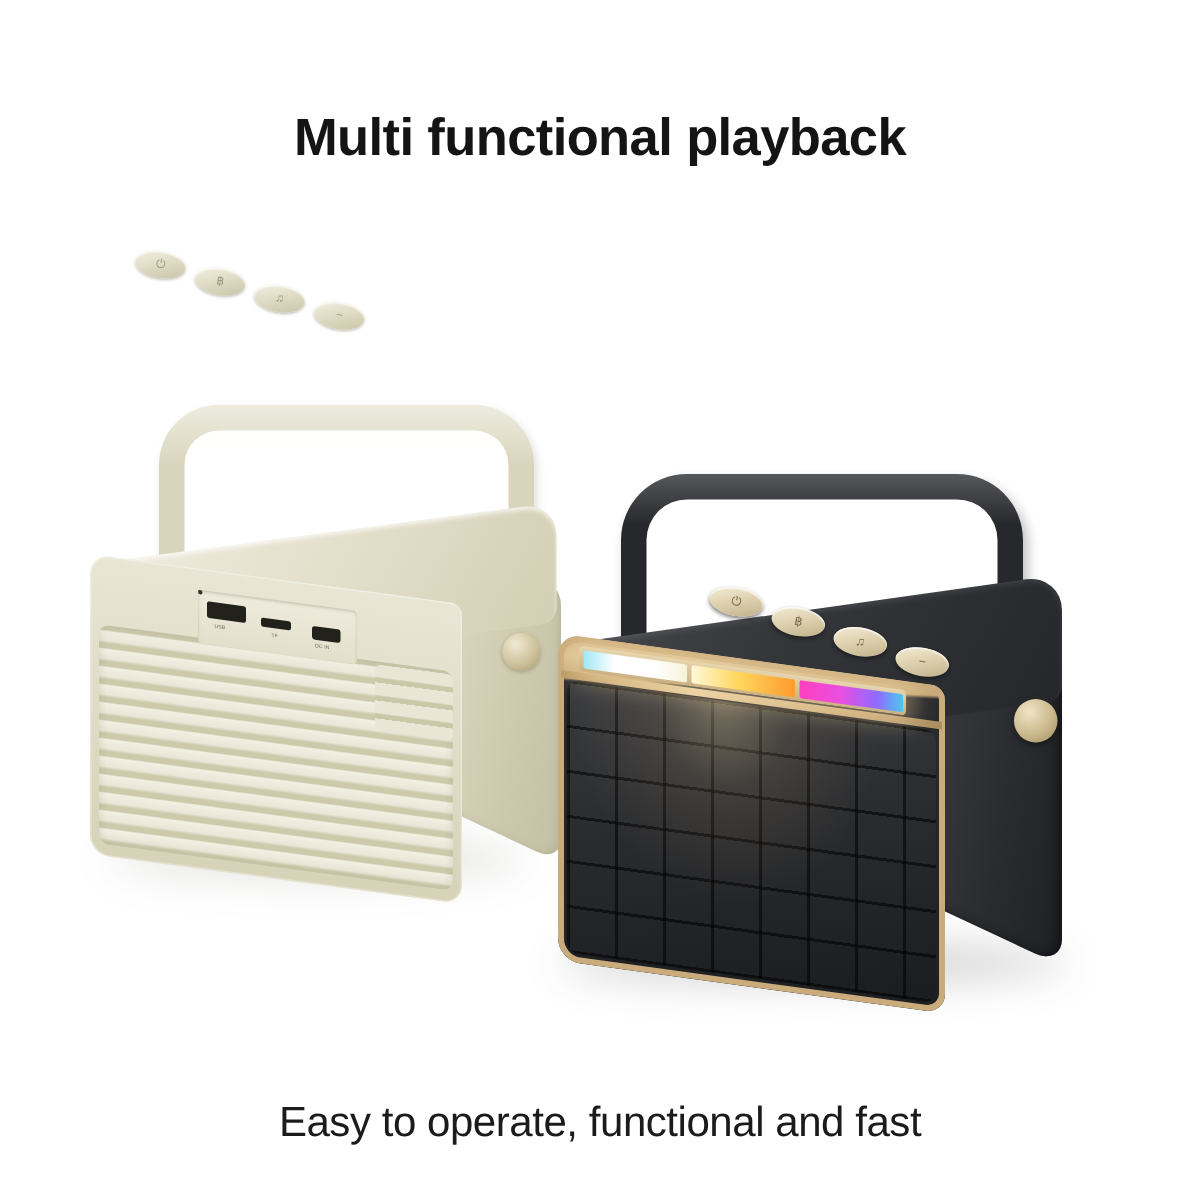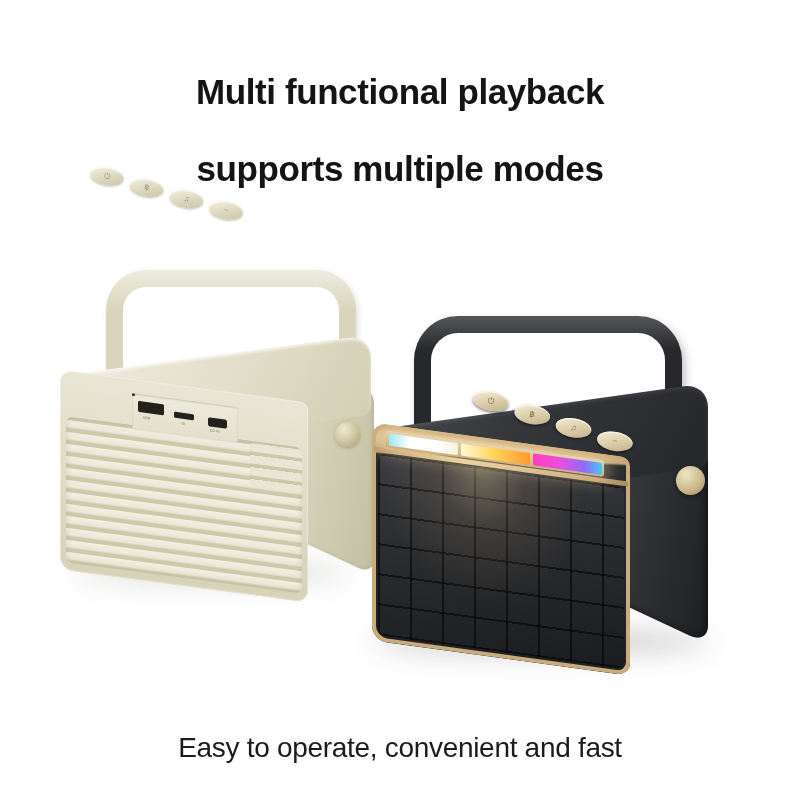--- a/index.html
+++ b/index.html
@@ -377,21 +377,20 @@
     width: 38px; height: 96px;
     background: linear-gradient(95deg, #303236, #232528);
     border-radius: 18px 18px 16px 16px;
   }
 </style>
 </head>
 <body>
 
 <div class="headline">
   <span class="line">Multi functional playback</span>
-  <span class="line">supports multiple modes</span>
 </div>
 
 <div class="stage">
 
   <div class="ground-shadow shadow-cream"></div>
   <div class="ground-shadow shadow-black"></div>
 
   <div class="speaker-cream">
 
     <div class="cream-mount-strap"></div>
@@ -464,13 +463,13 @@
       <div class="btn-black bb4">
         <span class="glyph">−</span>
       </div>
     </div>
 
     <div class="black-mount"></div>
   </div>
 
 </div>
 
-<div class="caption">Easy to operate, convenient and fast</div>
+<div class="caption">Easy to operate, functional and fast</div>
 
 </body></html>

